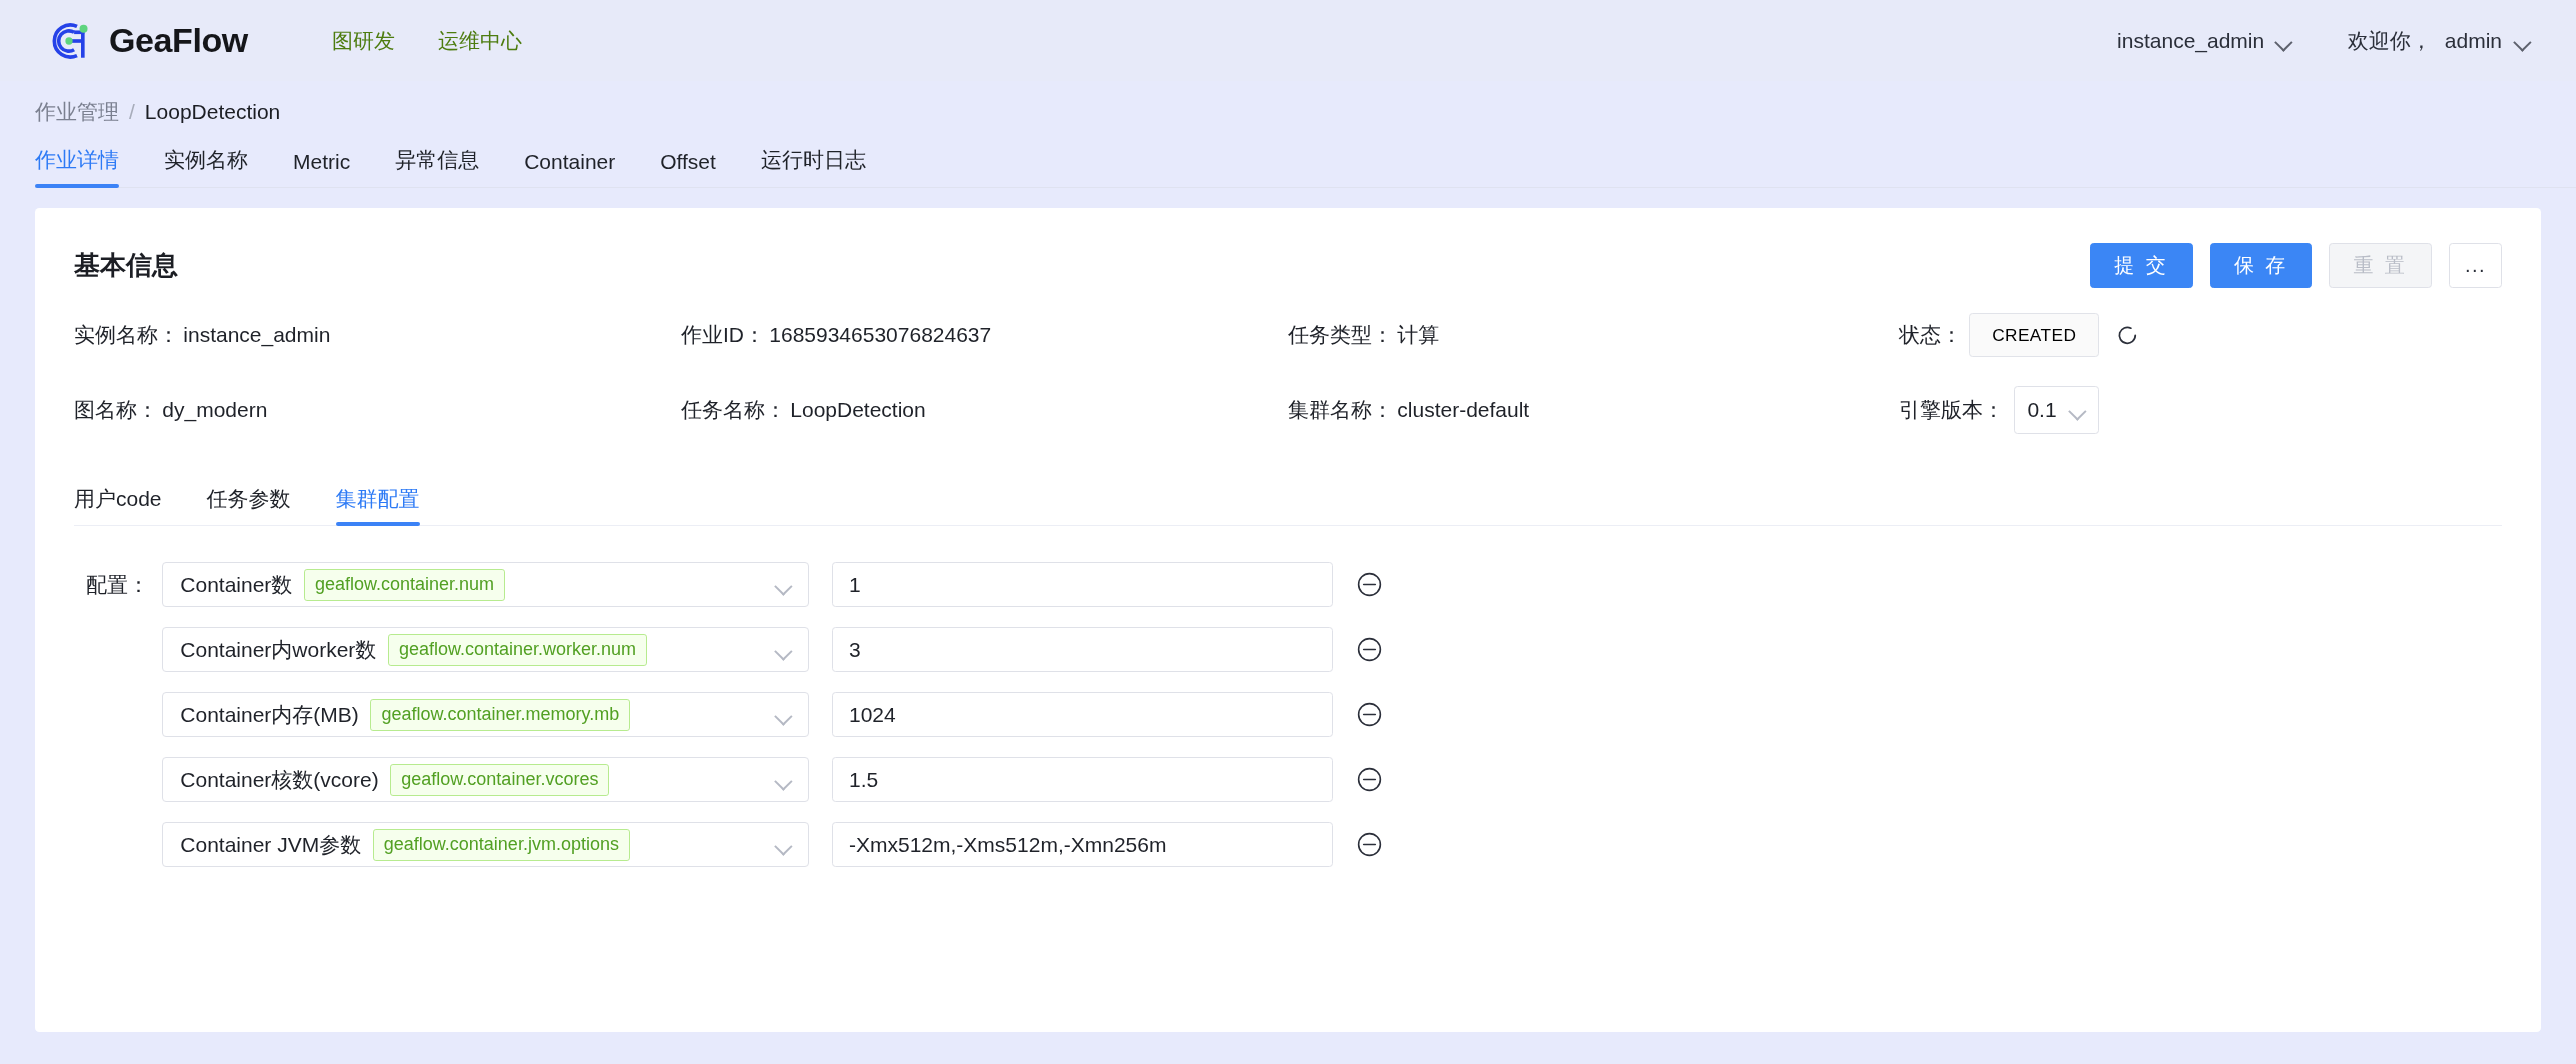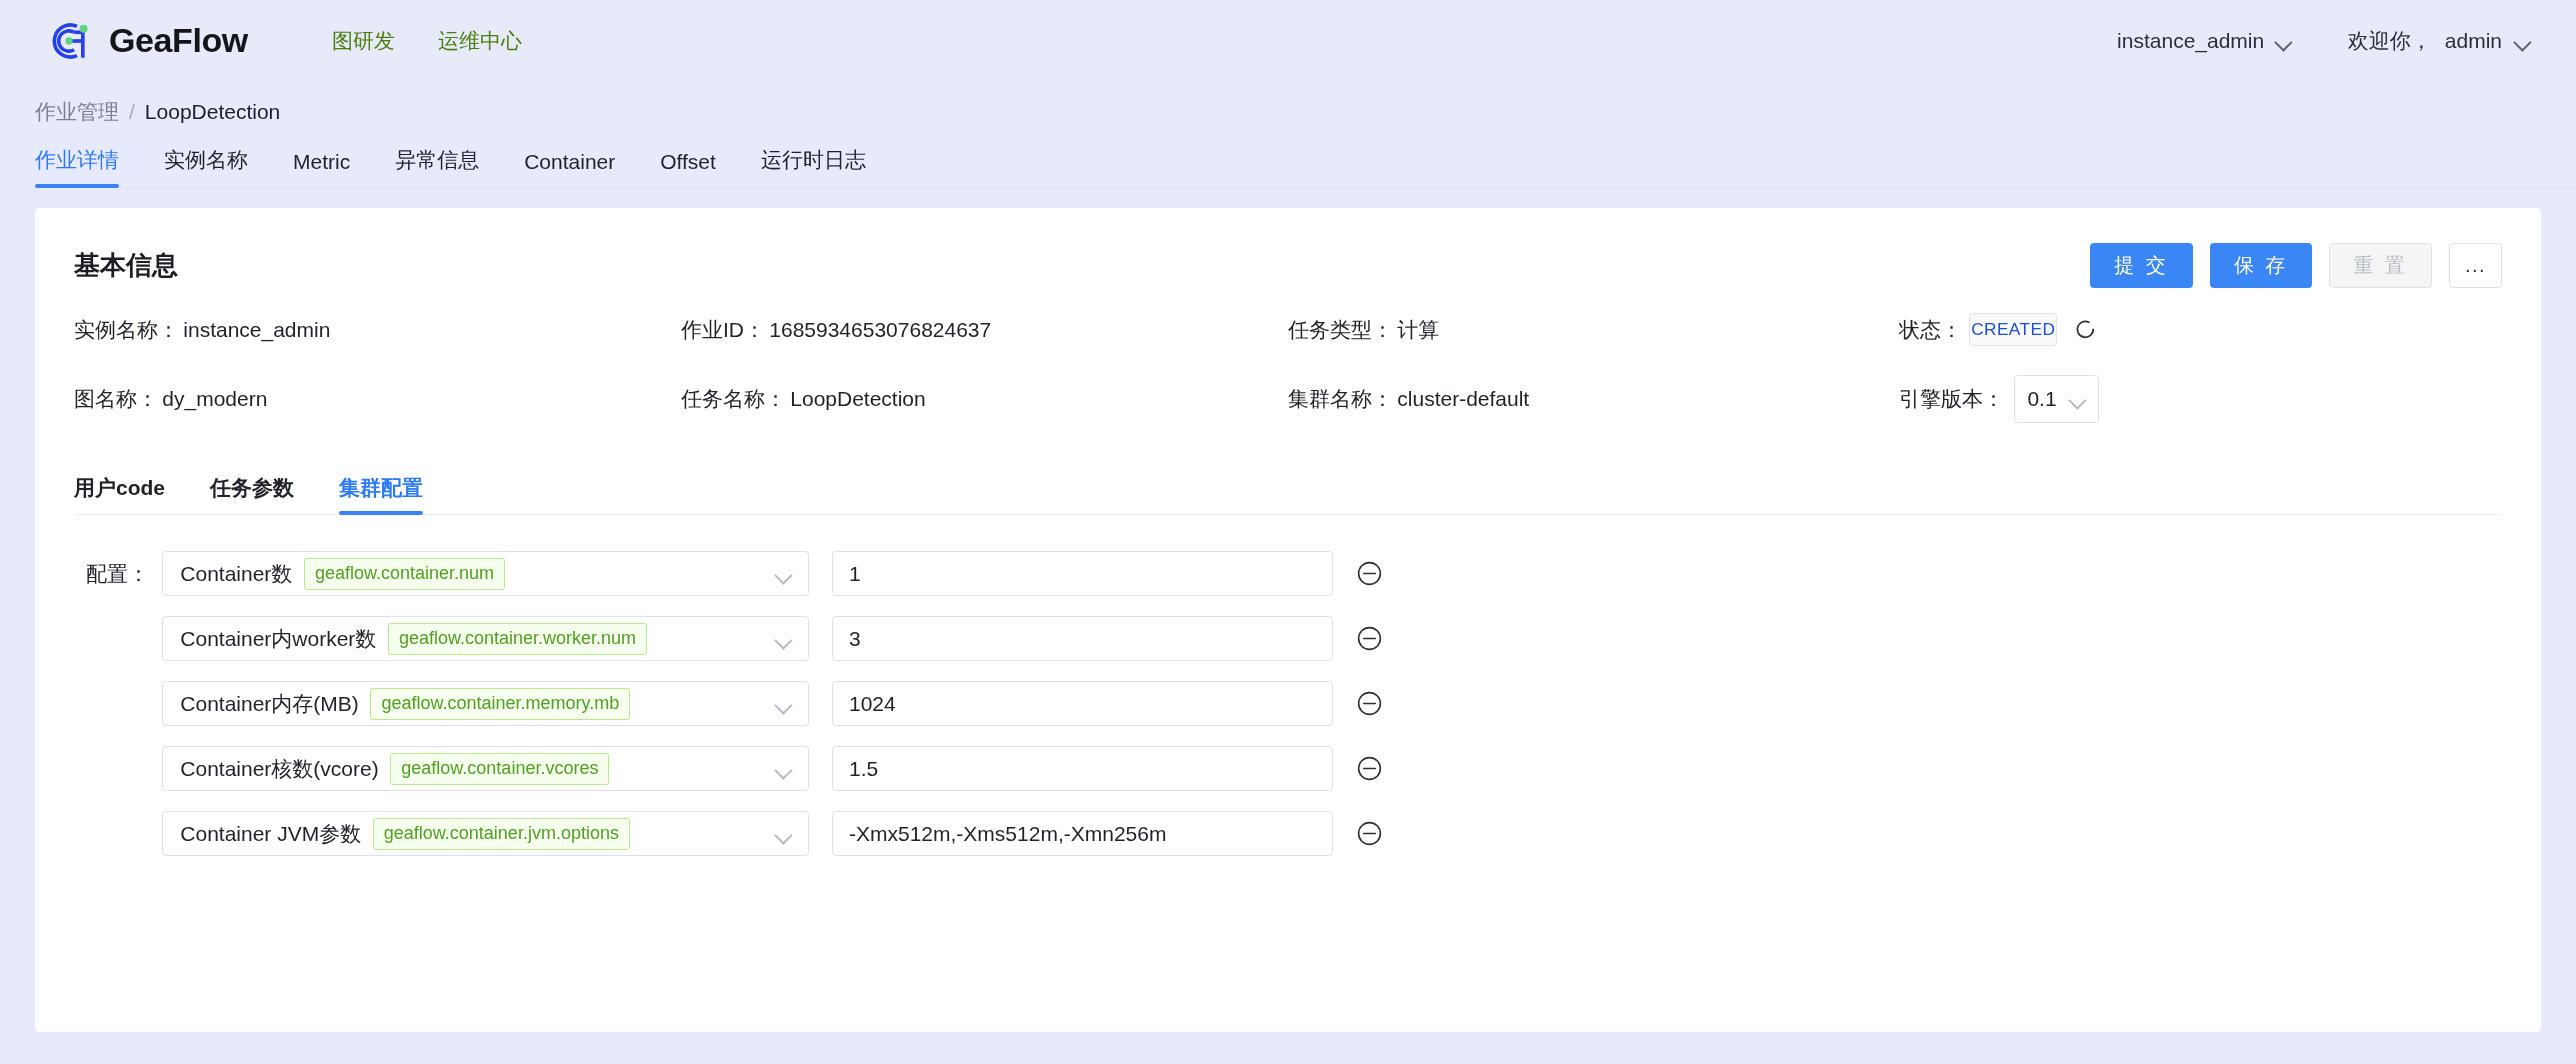--- a/index.html
+++ b/index.html
@@ -215,28 +215,28 @@
   .info-value { color: #1f2229; margin-left: 4.3px; }
   .info-item.right {
     justify-content: flex-start;
     padding-left: 62px;
     text-align: right;
   }
   .status-badge {
     display: inline-flex;
     align-items: center;
     justify-content: center;
-    height: 33px;
-    padding: 0 1px;
+    height: 44px;
+    padding: 0 22px;
     margin-left: 7.2px;
     border: 0.7px solid #e1e3e9;
     border-radius: 3.6px;
     background: #fafafa;
     font-size: 17.3px;
-    color: #1d4ed8;
+    color: #000000;
     letter-spacing: 0.4px;
   }
   .refresh-icon {
     margin-left: 16px;
     width: 24.6px; height: 24.6px;
     cursor: pointer;
     display: inline-block;
   }
   .ver-select {
     margin-left: 10px;
@@ -272,21 +272,20 @@
     background: #eceef5;
   }
   .itab {
     font-size: 21px;
     color: #1f2229;
     padding-bottom: 13px;
     margin-right: 45px;
     cursor: pointer;
     position: relative;
     white-space: nowrap;
-    font-weight: bold;
   }
   .itab.active { color: #2d7af5; }
   .itab.active::after {
     content: "";
     position: absolute;
     left: 0; right: 0; bottom: 0;
     height: 4.3px;
     background: #3b82f6;
     border-radius: 2.2px;
     z-index: 2;

